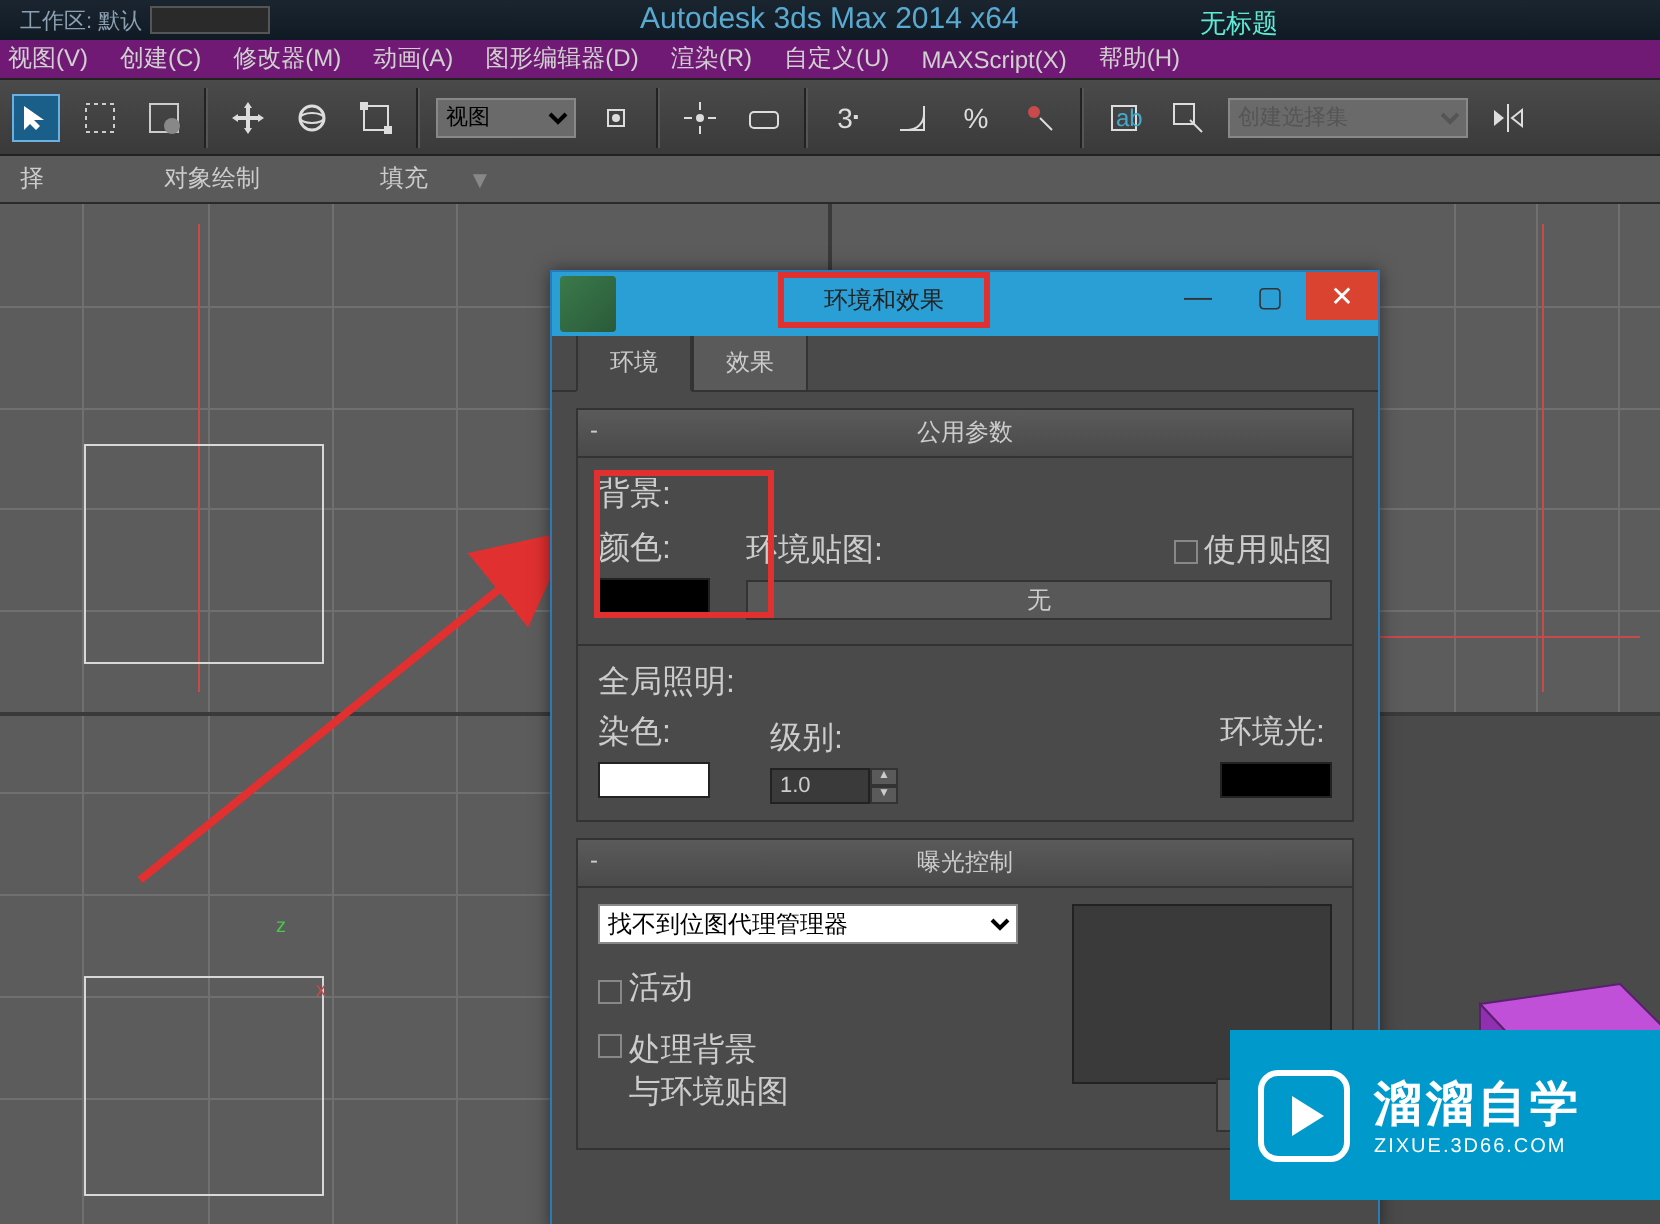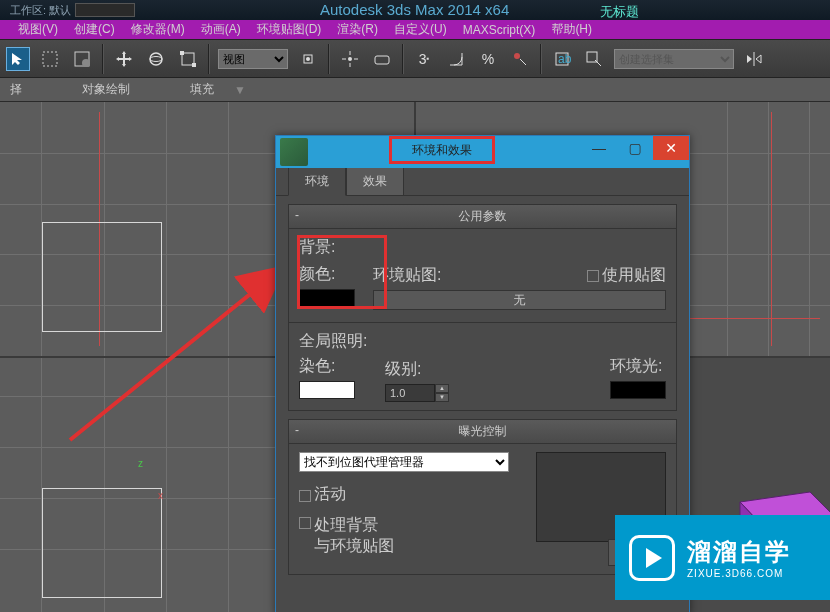--- a/index.html
+++ b/index.html
@@ -4,21 +4,21 @@
 <style>
 * { margin: 0; padding: 0; box-sizing: border-box; font-family: "Microsoft YaHei", sans-serif; font-size: 12px; }
 body { background: #3a3a3a; width: 830px; height: 612px; overflow: hidden; position: relative; }
 
 .titlebar { background: linear-gradient(#1a2530,#0f1a24); height: 20px; display: flex; align-items: center; padding: 0 10px; color: #8ca0b0; }
 .workspace-label { font-size: 11px; }
 .dropdown-tiny { background: #2a2a2a; border: 1px solid #555; width: 60px; height: 14px; margin-left: 4px; display:inline-block;}
 .app-title { color: #5aaad0; font-size: 15px; position: absolute; left: 320px; top: 1px; }
 .doc-title { color: #5eead4; position: absolute; left: 600px; top: 3px; font-size: 13px;}
 
-.menubar { background: #a21caf; height: 20px; display: flex; gap: 16px; padding: 0 18px; align-items: center; border-bottom: 1px solid #222; }
+.menubar { background: #701a75; height: 20px; display: flex; gap: 16px; padding: 0 4px; align-items: center; border-bottom: 1px solid #222; }
 .menubar span { color: #d0d0d0; font-size: 12px; cursor: pointer; }
 
 .toolbar { background: linear-gradient(#4a4a4a,#3a3a3a); height: 38px; display: flex; align-items: center; padding: 12px 6px; gap: 8px; border-bottom: 1px solid #222; }
 .tool-icon { width: 24px; height: 24px; display:flex; align-items:center; justify-content:center; color:#ddd; font-size:14px; border:1px solid transparent;}
 .tool-sel { background:#1a5f8a; border:1px solid #6ab0e0;}
 .tool-sep { width:2px; height:30px; background:#222; border-right:1px solid #555;}
 .viewport-select { background:#6a6a6a; border:1px solid #888; height:20px; width:70px; color:#000; font-size:11px;}
 .selset { background:#6a6a6a; border:1px solid #888; height:20px; width:120px; color:#555; font-size:11px;}
 
 .subbar { background:#5a5a5a; height:24px; display:flex; align-items:center; gap:60px; padding-left:10px; color:#ccc; font-size:12px; border-bottom:1px solid #2a2a2a;}
@@ -83,21 +83,21 @@
   <span class="dropdown-tiny"></span>
 </div>
 <div class="app-title">Autodesk 3ds Max  2014 x64</div>
 <div class="doc-title">无标题</div>
 
 <div class="menubar">
   <span>视图(V)</span>
   <span>创建(C)</span>
   <span>修改器(M)</span>
   <span>动画(A)</span>
-  <span>环境贴图(D)</span>
+  <span>图形编辑器(D)</span>
   <span>渲染(R)</span>
   <span>自定义(U)</span>
   <span>MAXScript(X)</span>
   <span>帮助(H)</span>
 </div>
 
 <div class="toolbar">
   <div class="tool-icon tool-sel">
       <svg width="16" height="16">
         <path d="M2 2 L2 14 L5 11 L8 14 L10 12 L7 9 L12 9 Z" fill="#fff"></path>

